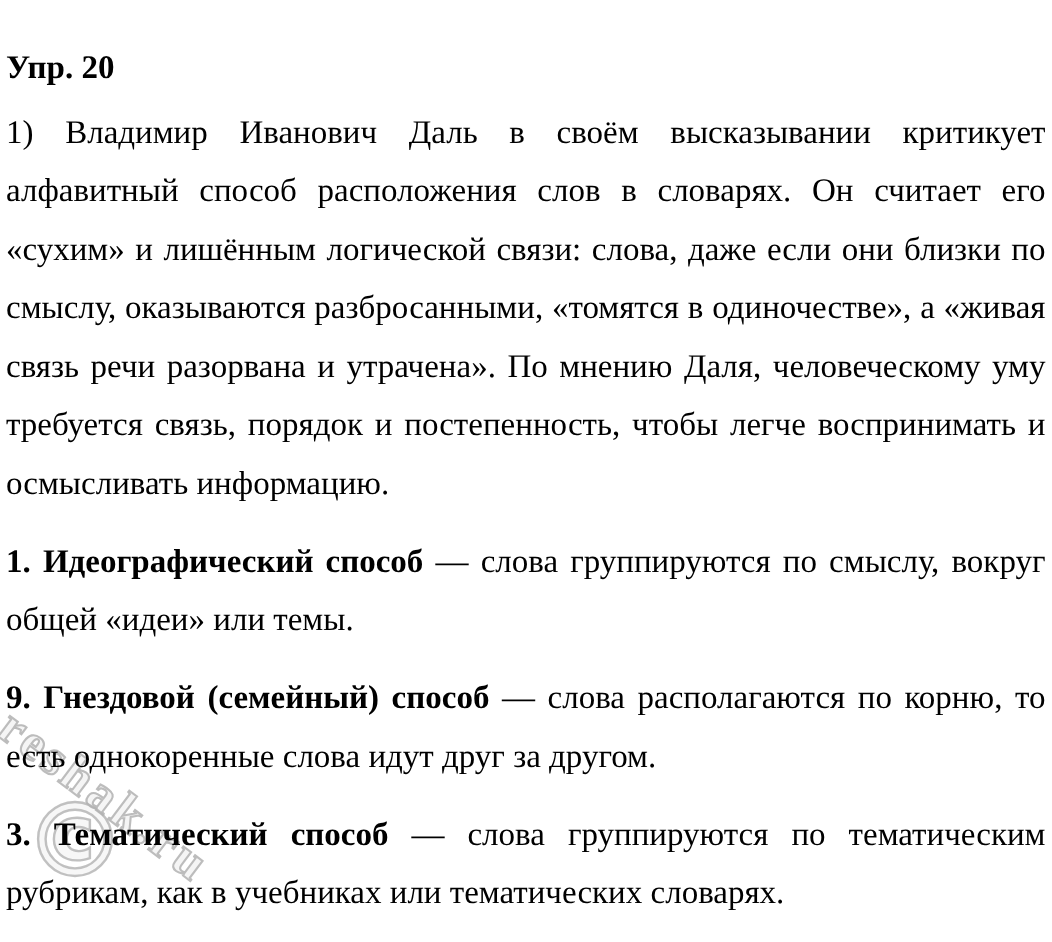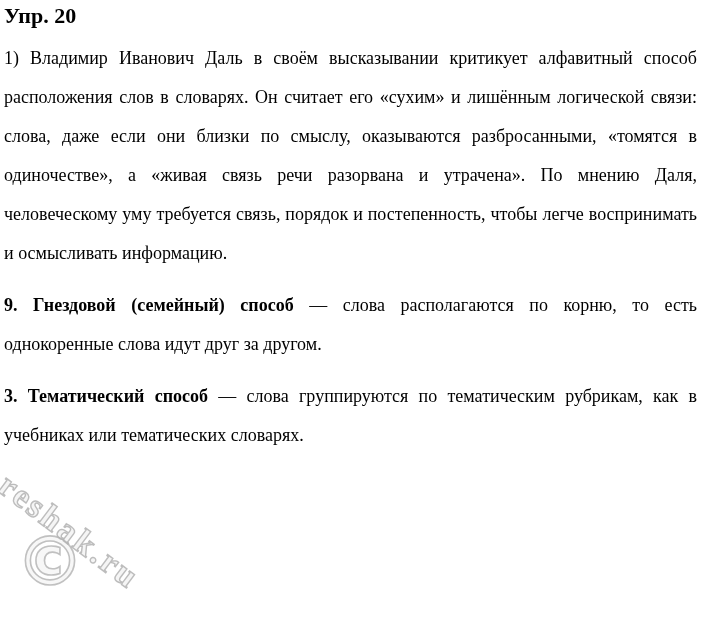--- a/index.html
+++ b/index.html
@@ -16,25 +16,26 @@
     position: relative;
     z-index: 1;
     padding: 3px 4px 0 4px;
   }
   .header-row {
     display: flex;
     justify-content: space-between;
     align-items: baseline;
     font-size: 22px;
     line-height: 26px;
+    margin-top: 29px;
   }
   .exercise { font-weight: bold; }
   .copyright { font-weight: normal; }
   .body-text p {
-    font-size: 18px;
+    font-size: 22px;
     line-height: 39px;
     margin: 0;
   }
   p.answer {
     margin-top: 10px;
     text-align: justify;
   }
   p.section-heading {
     margin-top: 12px;
     font-weight: bold;
@@ -89,20 +90,21 @@
 
   <div class="header-row">
     <span class="exercise">Упр. 20</span>
   </div>
 
   <div class="body-text">
 
     <p class="answer">1) Владимир Иванович Даль в своём высказывании критикует алфавитный способ расположения слов в словарях. Он считает его «сухим» и лишённым логической связи: слова, даже если они близки по смыслу, оказываются разбросанными, «томятся в одиночестве», а «живая связь речи разорвана и утрачена». По мнению Даля, человеческому уму требуется связь, порядок и постепенность, чтобы легче воспринимать и осмысливать информацию.</p>
 
 
+    <p class="method"><span class="term">1. Идеографический способ</span><span> — слова группируются по смыслу, вокруг общей «идеи» или темы.</span></p>
 
     <p class="method"><span class="term">9. Гнездовой (семейный) способ</span><span> — слова располагаются по корню, то есть однокоренные слова идут друг за другом.</span></p>
 
     <p class="method"><span class="term">3. Тематический способ</span><span> — слова группируются по тематическим рубрикам, как в учебниках или тематических словарях.</span></p>
 
   </div>
 
 </div>
 
 </body></html>

